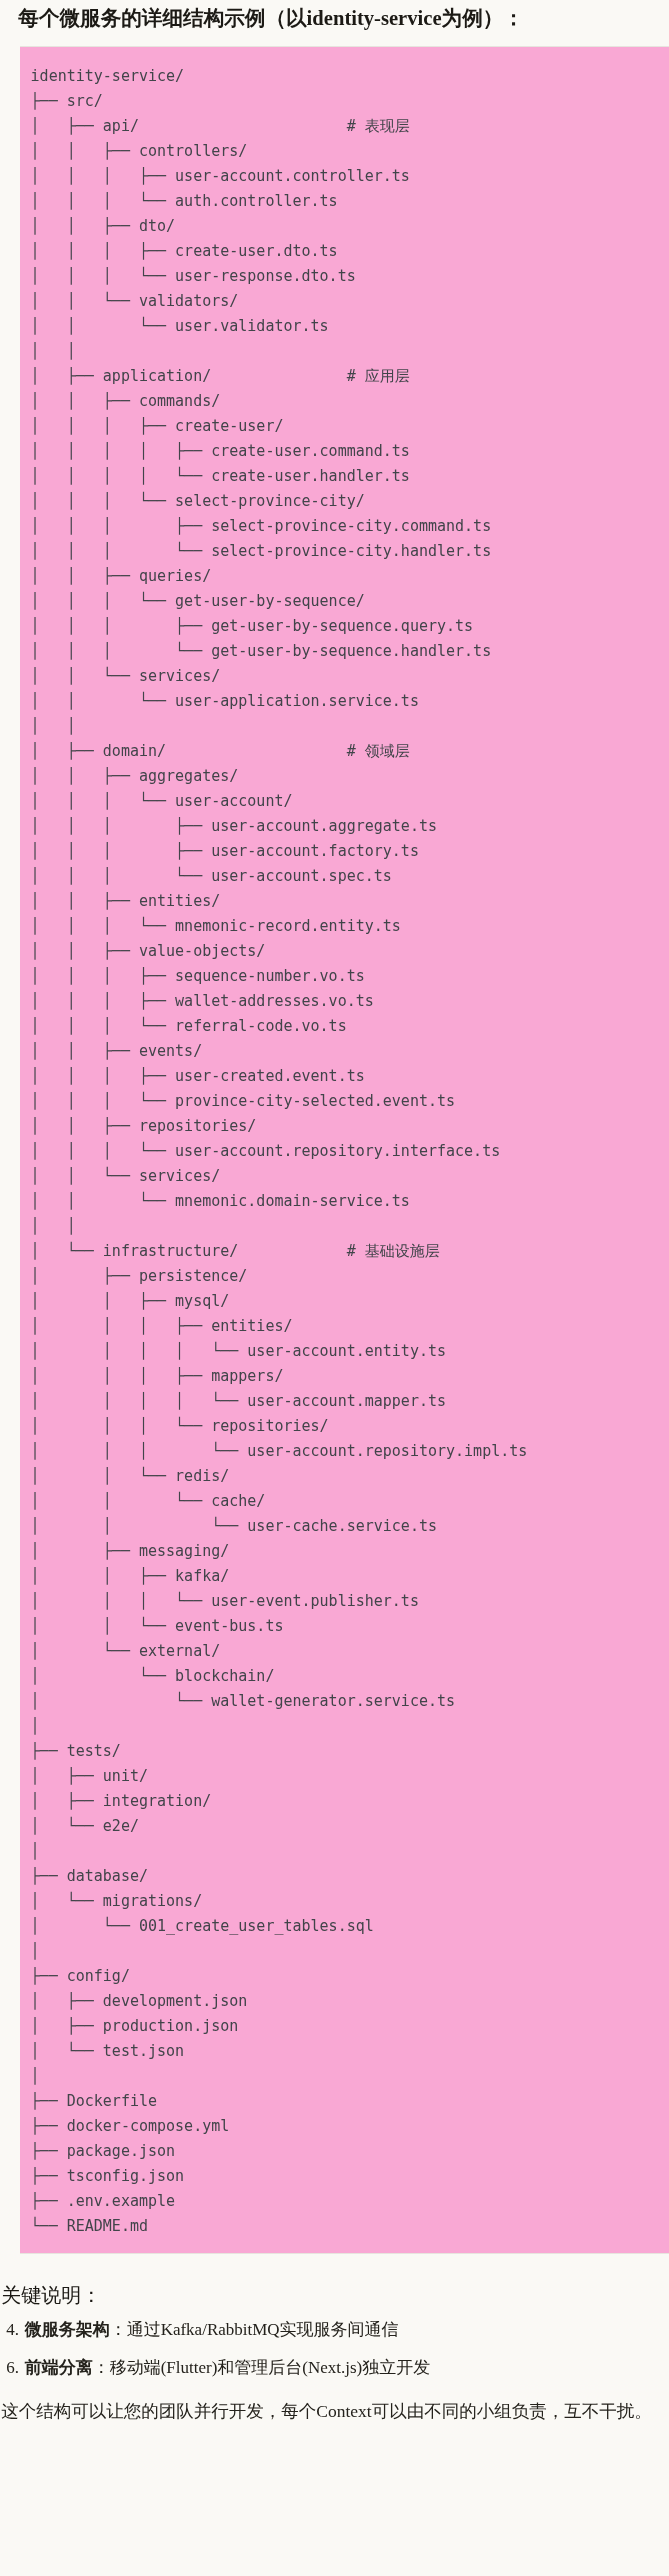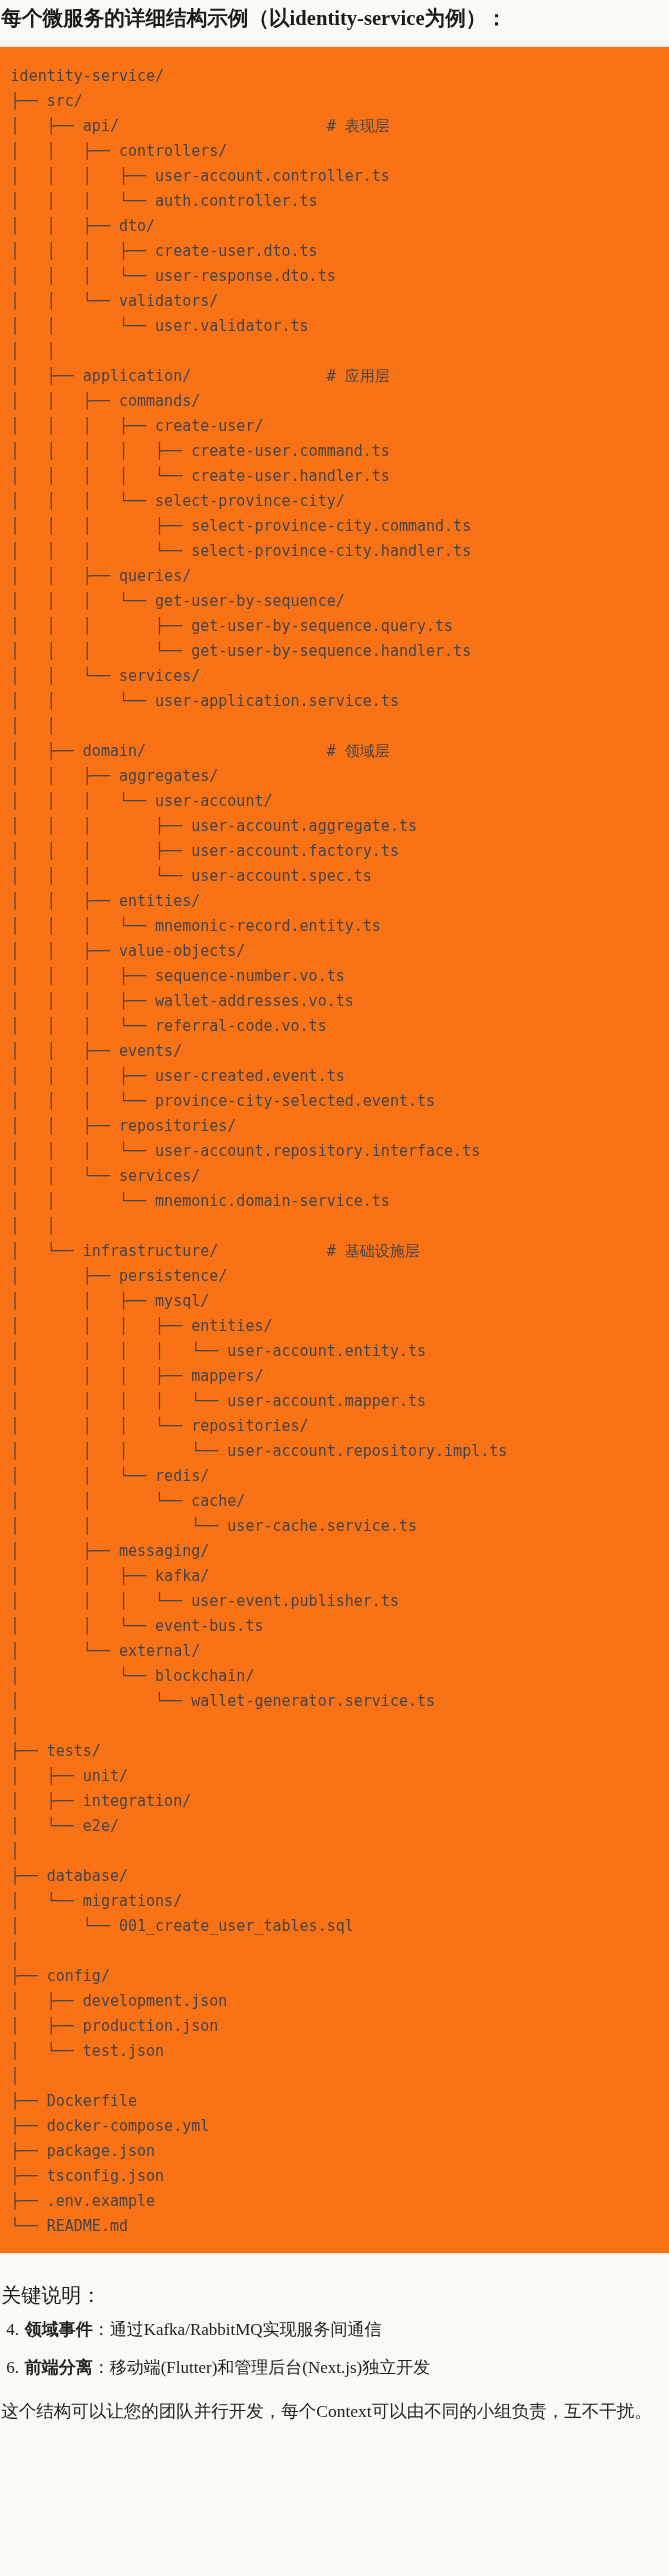--- a/index.html
+++ b/index.html
@@ -9,26 +9,28 @@
     min-height: 2576px;
     font-family: "Liberation Serif", serif;
     color: #24221c;
   }
   .page-title {
     font-size: 20.6px;
     font-weight: 700;
     line-height: 1.25;
     color: #1c1a15;
     margin: 6.3px 1.3px 14.4px 1.3px;
+    padding-left: 17px;
   }
   .code-panel {
-    background: #f97316;
+    background: #f9a8d4;
     border-top: 0.6px solid #e7e5de;
     border-bottom: 0.6px solid #e7e5de;
     padding: 16.3px 10.6px 13.8px 10.6px;
+    margin-left: 20px;
   }
   .code-panel pre {
     font-family: "DejaVu Sans Mono", "Liberation Mono", monospace;
     font-size: 15px;
     line-height: 25px;
     color: #42444a;
     white-space: pre;
     margin: 0;
   }
   .notes {
@@ -150,20 +152,20 @@
 ├── .env.example
 └── README.md</pre>
 </div>
 
 <div class="notes">
   <h2 class="notes-heading">关键说明：</h2>
 
 
 
 
-  <div class="note-item"><span class="note-marker">4.</span><span class="note-label">领域事件</span><span>：通过Kafka/RabbitMQ实现服务间通信</span></div>
+  <div class="note-item"><span class="note-marker">4.</span><span class="note-label">微服务架构</span><span>：通过Kafka/RabbitMQ实现服务间通信</span></div>
 
 
   <div class="note-item"><span class="note-marker">6.</span><span class="note-label">前端分离</span><span>：移动端(Flutter)和管理后台(Next.js)独立开发</span></div>
 
   <p class="closing-para">这个结构可以让您的团队并行开发，每个Context可以由不同的小组负责，互不干扰。</p>
 </div>
 
 
 </body></html>

